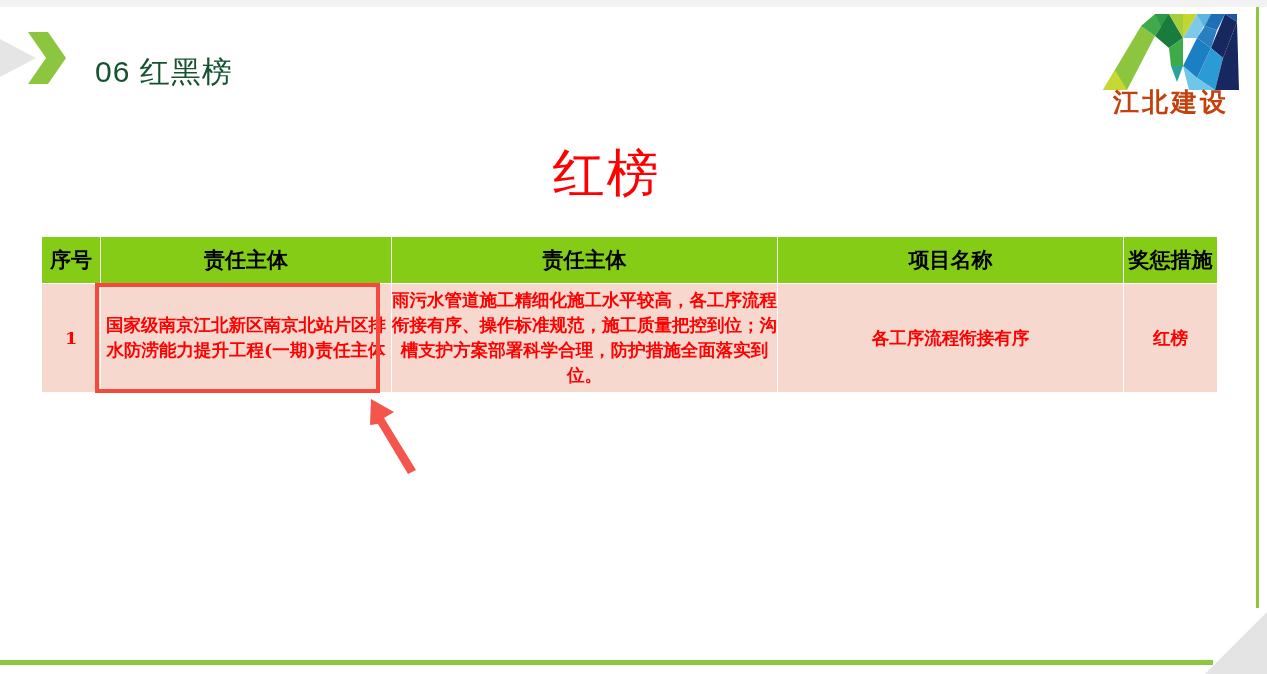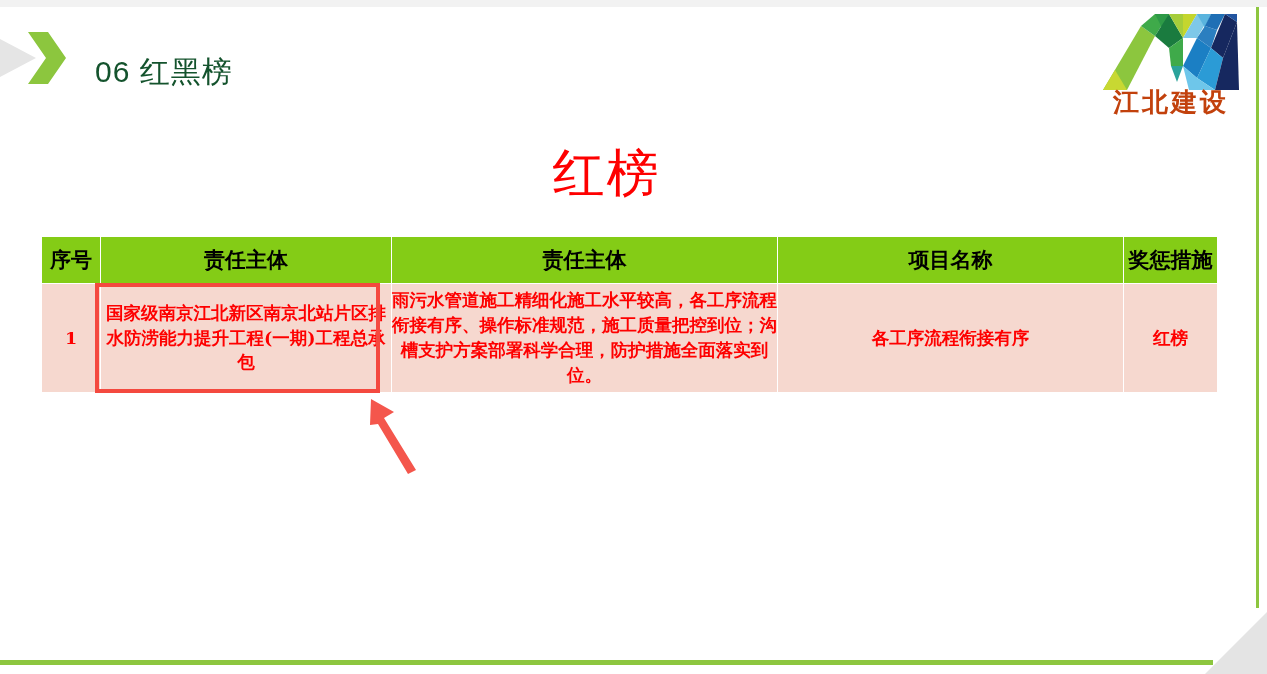--- a/index.html
+++ b/index.html
@@ -228,21 +228,21 @@
           <th class="c-seq">序号</th>
           <th class="c-name">责任主体</th>
           <th class="c-item">责任主体</th>
           <th class="c-resp">项目名称</th>
           <th class="c-meas">奖惩措施</th>
         </tr>
       </thead>
       <tbody>
         <tr>
           <td class="c-seq">1</td>
-          <td class="c-name">国家级南京江北新区南京北站片区排水防涝能力提升工程(一期)工程总承包</td>
+          <td class="c-name">国家级南京江北新区南京北站片区排水防涝能力提升工程(一期)责任主体</td>
           <td class="c-item">雨污水管道施工精细化施工水平较高，各工序流程衔接有序、操作标准规范，施工质量把控到位；沟槽支护方案部署科学合理，防护措施全面落实到位。</td>
           <td class="c-resp">各工序流程衔接有序</td>
           <td class="c-meas">红榜</td>
         </tr>
       </tbody>
     </table>
   </div>
 
   <div class="highlight-box"></div>
 

